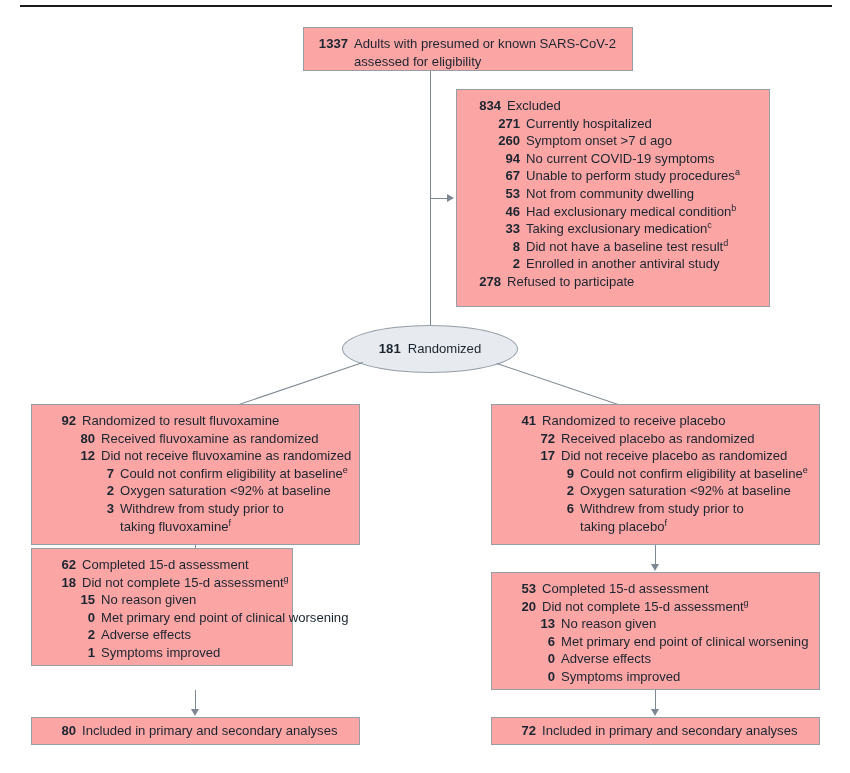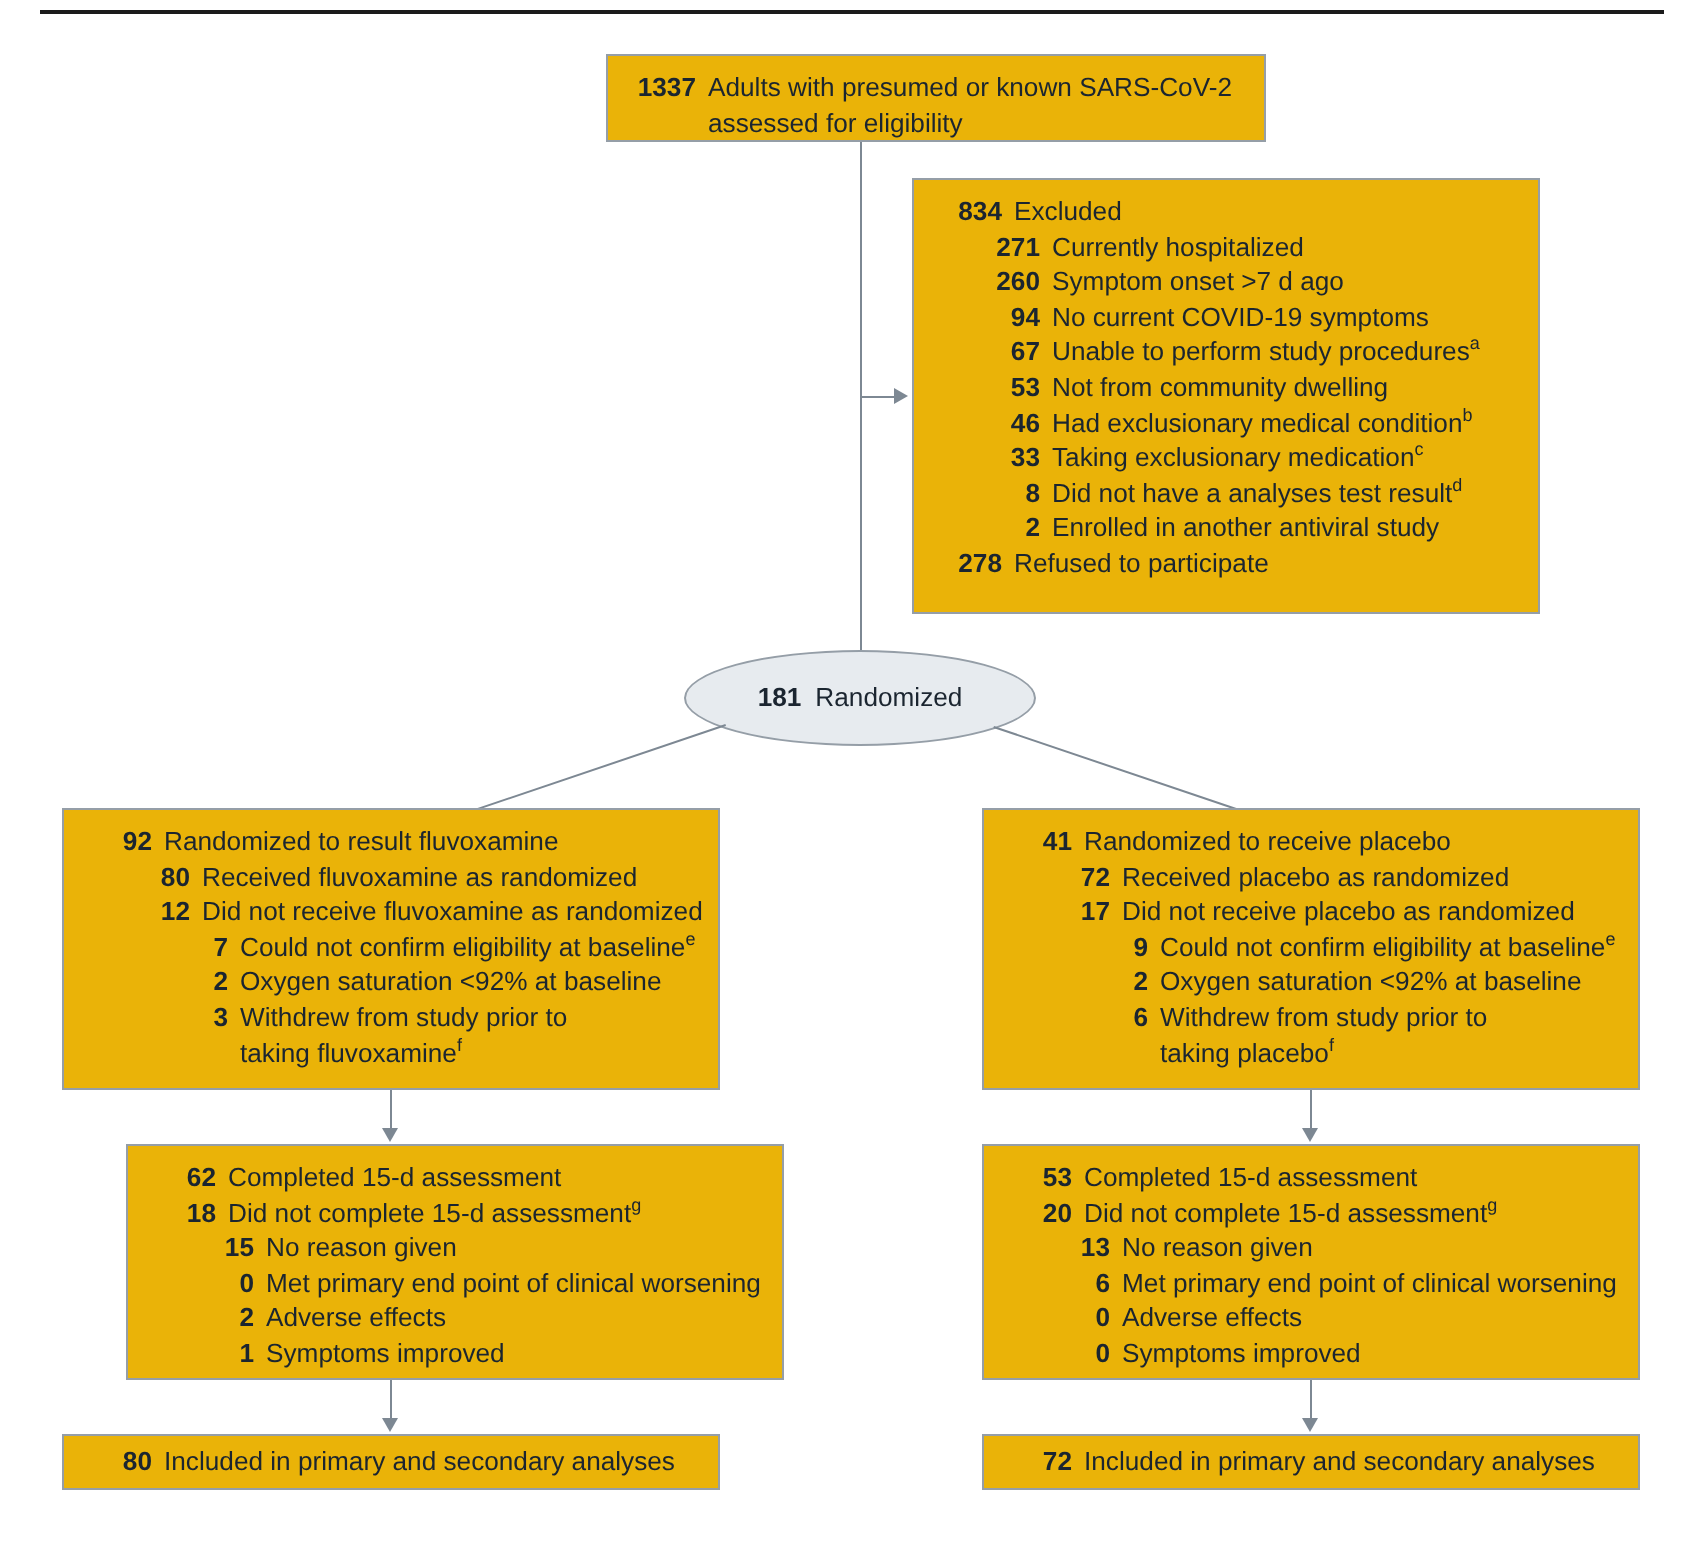--- a/index.html
+++ b/index.html
@@ -29,21 +29,21 @@
     top: 5px;
     width: 812px;
     height: 2px;
     background: #1b1b1b;
   }
 
   
   .box {
     position: absolute;
     box-sizing: border-box;
-    background: #eab308;
+    background: #fca5a5;
     border: 1px solid #959ea7;
     padding: 7px 10px 8px 10px;
   }
 
   .ellipse {
     position: absolute;
     box-sizing: border-box;
     background: #e7ebef;
     border: 1px solid #959ea7;
     border-radius: 50%;
@@ -163,21 +163,21 @@
     <div class="row lvl1 single-line">
       <span class="num">46</span>
       <span class="txt"><span>Had exclusionary medical condition</span><sup>b</sup></span>
     </div>
     <div class="row lvl1 single-line">
       <span class="num">33</span>
       <span class="txt"><span>Taking exclusionary medication</span><sup>c</sup></span>
     </div>
     <div class="row lvl1 single-line">
       <span class="num">8</span>
-      <span class="txt"><span>Did not have a analyses test result</span><sup>d</sup></span>
+      <span class="txt"><span>Did not have a baseline test result</span><sup>d</sup></span>
     </div>
     <div class="row lvl1 single-line">
       <span class="num">2</span>
       <span class="txt"><span>Enrolled in another antiviral study</span><sup></sup></span>
     </div>
 
     <div class="row lvl0 single-line">
       <span class="num">278</span>
       <span class="txt">Refused to participate</span>
     </div>
@@ -215,21 +215,21 @@
     </div>
     <div class="row lvl2" style="width:275px;">
       <span class="num">3</span>
       <span class="txt"><span>Withdrew from study prior to taking fluvoxamine</span><sup>f</sup></span>
     </div>
   </div>
 
   <div class="vline" style="left:195px; top:545px; height:23px;"></div>
   <div class="arrow-down" style="left:190.5px; top:564px;"></div>
 
-  <div class="box" style="left:31px; top:572px; width:329px; height:118px;margin-left:32px;">
+  <div class="box" style="left:31px; top:548px; width:262px; height:118px;">
     <div class="row lvl0 single-line">
       <span class="num">62</span>
       <span class="txt">Completed 15-d assessment</span>
     </div>
     <div class="row lvl0 single-line">
       <span class="num">18</span>
       <span class="txt"><span>Did not complete 15-d assessment</span><sup>g</sup></span>
     </div>
     <div class="row lvl1 single-line">
       <span class="num">15</span>

